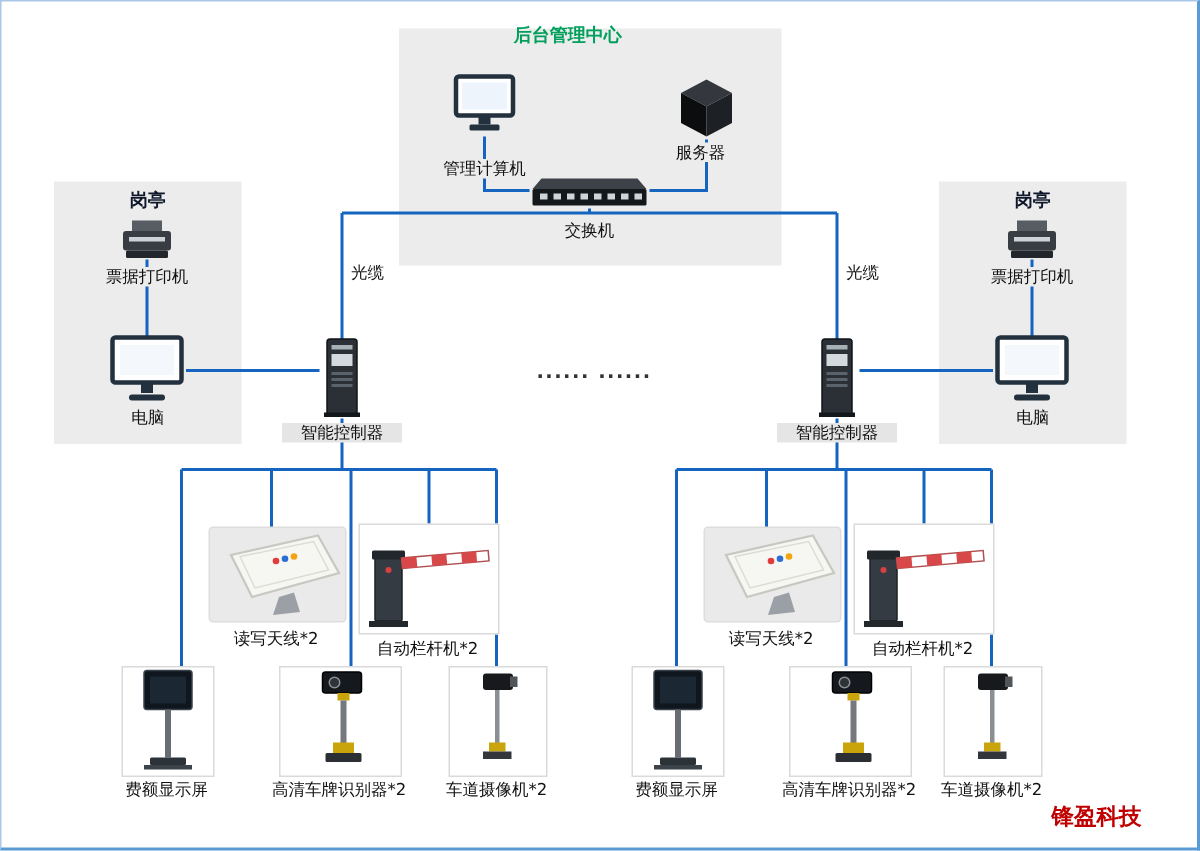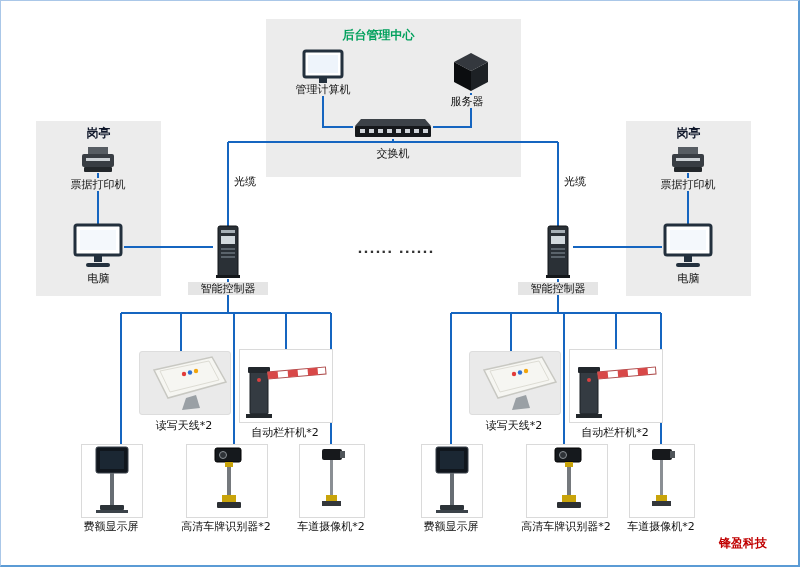--- a/index.html
+++ b/index.html
@@ -12,21 +12,21 @@
   .icon{position:absolute}
   .lbl{position:absolute;font-size:11px;color:#111;text-align:center;white-space:nowrap;line-height:13px}
   .lbl-panel{background:#ececec}
   .lbl-white{background:#e5e5e5}
   .title{font-weight:bold;font-size:12px}
   .green{color:#00a05c}
   .blue{color:#0f172a}
   .dots{font-weight:bold;letter-spacing:1px;color:#333;font-size:13px}
   .devbox{position:absolute;background:#fff;border:1px solid #dadada;display:flex;align-items:center;justify-content:center}
   .devbox.gray{background:#eaeaea;border-color:#dddddd;border-radius:3px}
-  .company{position:absolute;font-size:12px;font-weight:bold;color:#c00000;text-align:center}
+  .company{position:absolute;font-size:15px;font-weight:bold;color:#c00000;}
 </style>
 </head>
 <body>
 
 <div class="canvas">
 
   <div class="panel" style="left:265px;top:18px;width:255px;height:158px"></div>
   <div class="panel" style="left:35px;top:120px;width:125px;height:175px"></div>
   <div class="panel" style="left:625px;top:120px;width:125px;height:175px"></div>
 
@@ -52,29 +52,29 @@
       <polyline points="557,278 557,312"></polyline>
       <polyline points="450,312 660,312"></polyline>
       <polyline points="450,312 450,444"></polyline>
       <polyline points="510,312 510,351"></polyline>
       <polyline points="563,312 563,444"></polyline>
       <polyline points="615,312 615,349"></polyline>
       <polyline points="660,312 660,444"></polyline>
     </g>
   </svg>
 
-  <div class="lbl title green" style="left:265px;top:28px;width:225px">后台管理中心</div>
+  <div class="lbl title green" style="left:265px;top:16px;width:225px">后台管理中心</div>
 
   <svg class="icon" style="left:300px;top:48px" width="44" height="42">
     <rect x="3" y="2" width="38" height="26" rx="2" fill="#fff" stroke="#23303d" stroke-width="3"></rect>
     <rect x="7" y="6" width="30" height="18" fill="#eef4fb"></rect>
     <rect x="18" y="29" width="8" height="5" fill="#23303d"></rect>
     <rect x="12" y="34" width="20" height="4" rx="1" fill="#23303d"></rect>
   </svg>
-  <div class="lbl lbl-panel" style="left:272px;top:82px;width:100px">管理计算机</div>
+  <div class="lbl lbl-panel" style="left:272px;top:105px;width:100px">管理计算机</div>
 
   <svg class="icon" style="left:450px;top:50px" width="40" height="42">
     <polygon points="20,2 37,11 20,20 3,11" fill="#34383e"></polygon>
     <polygon points="3,11 20,20 20,40 3,31" fill="#0b0d0f"></polygon>
     <polygon points="37,11 20,20 20,40 37,31" fill="#1d2125"></polygon>
   </svg>
   <div class="lbl lbl-panel" style="left:426px;top:94px;width:80px">服务器</div>
 
   <svg class="icon" style="left:352px;top:114px" width="80" height="26">
     <polygon points="8,4 72,4 78,11 2,11" fill="#3c4248"></polygon>

